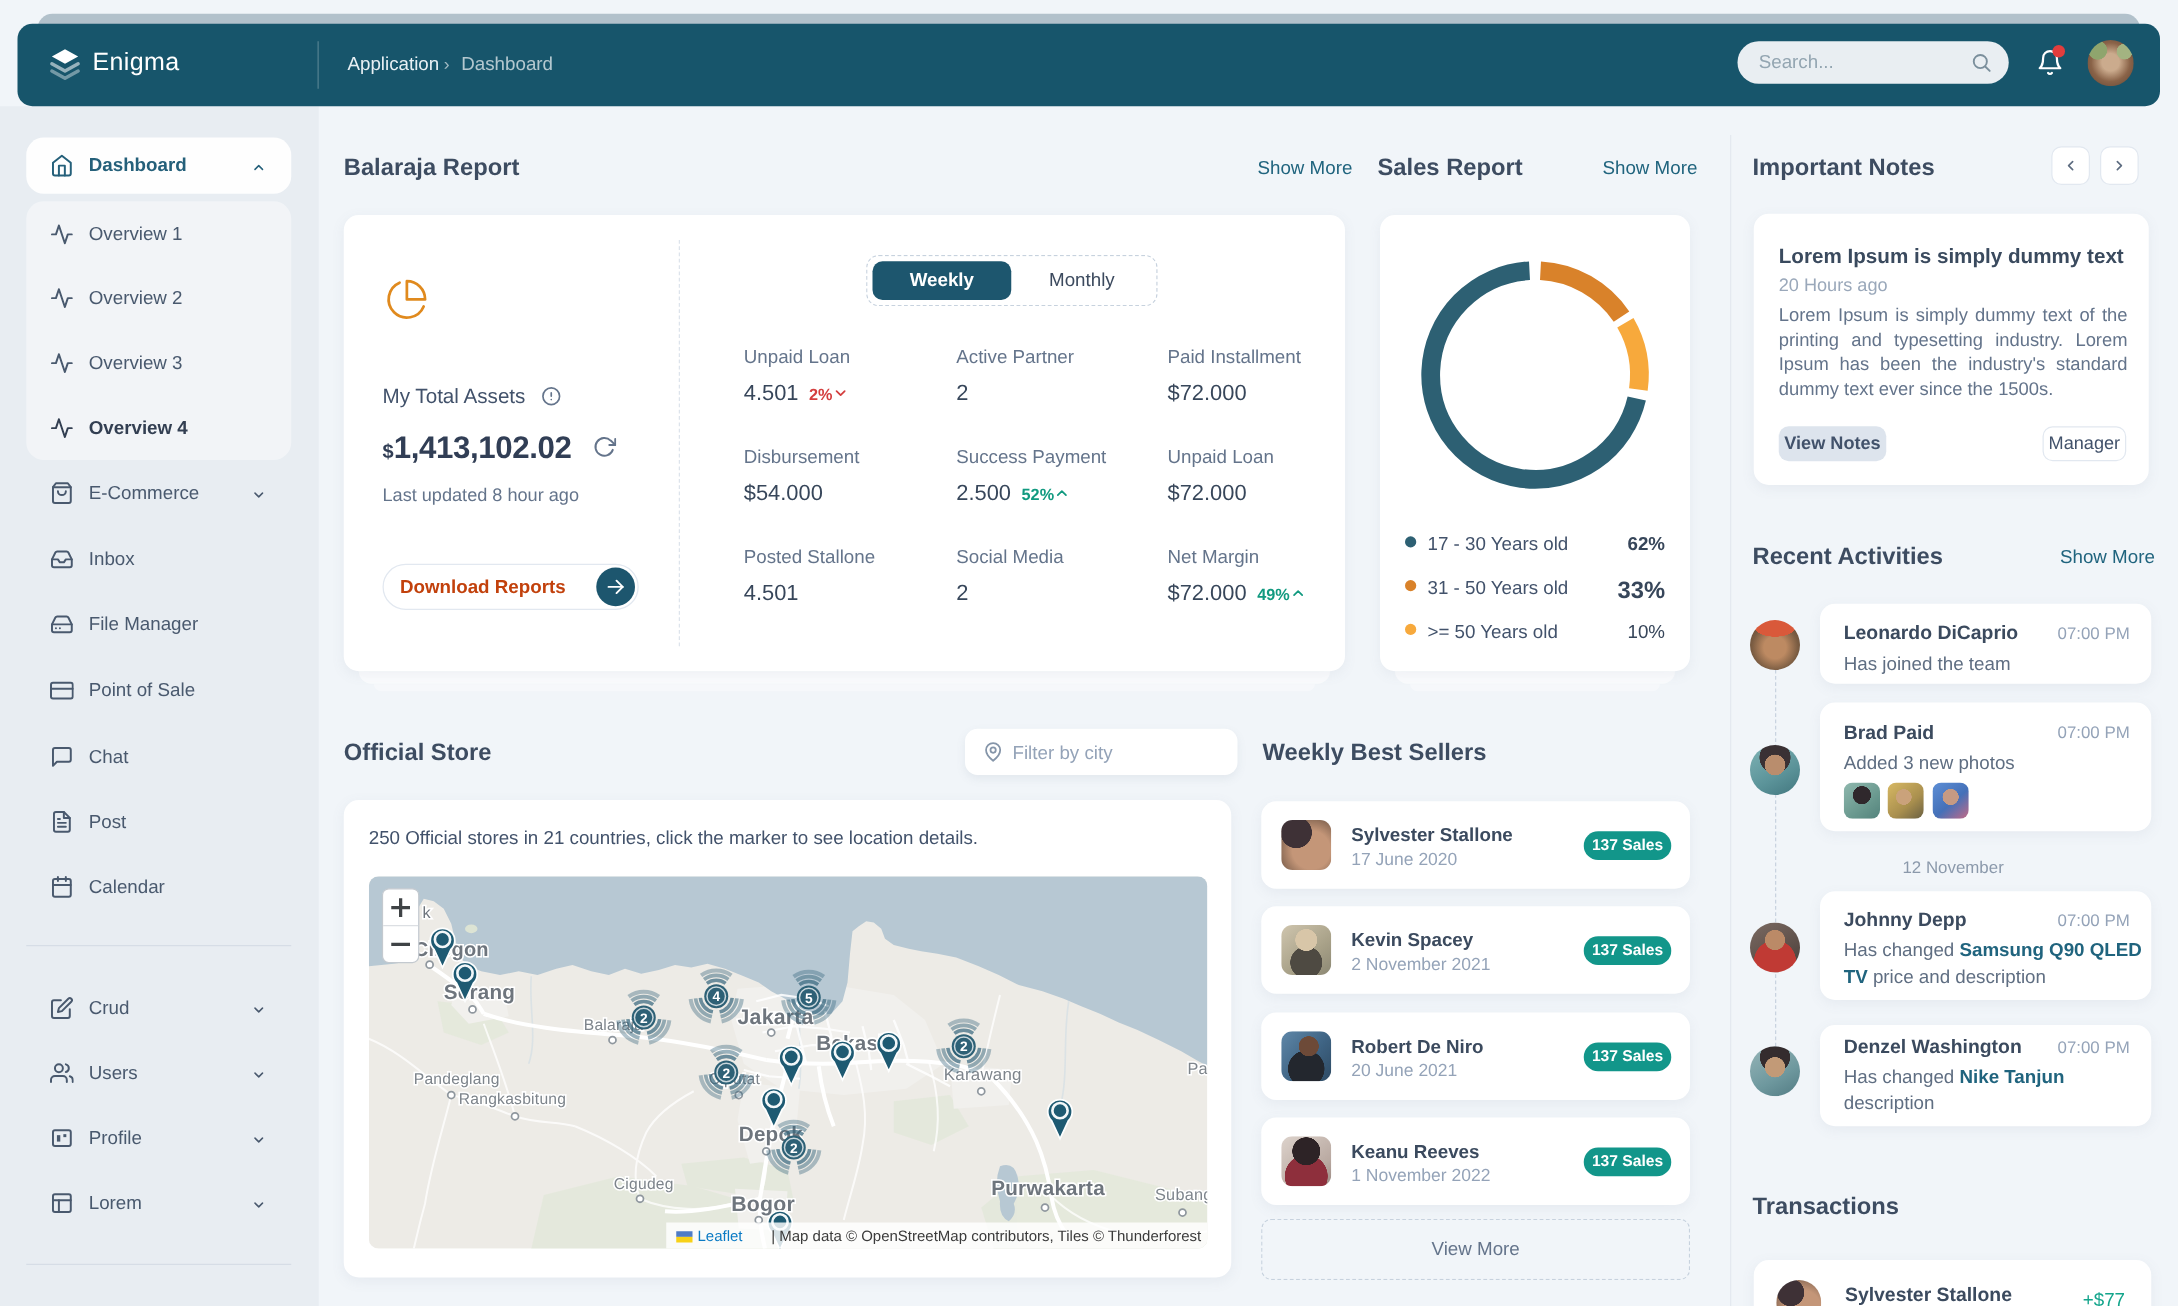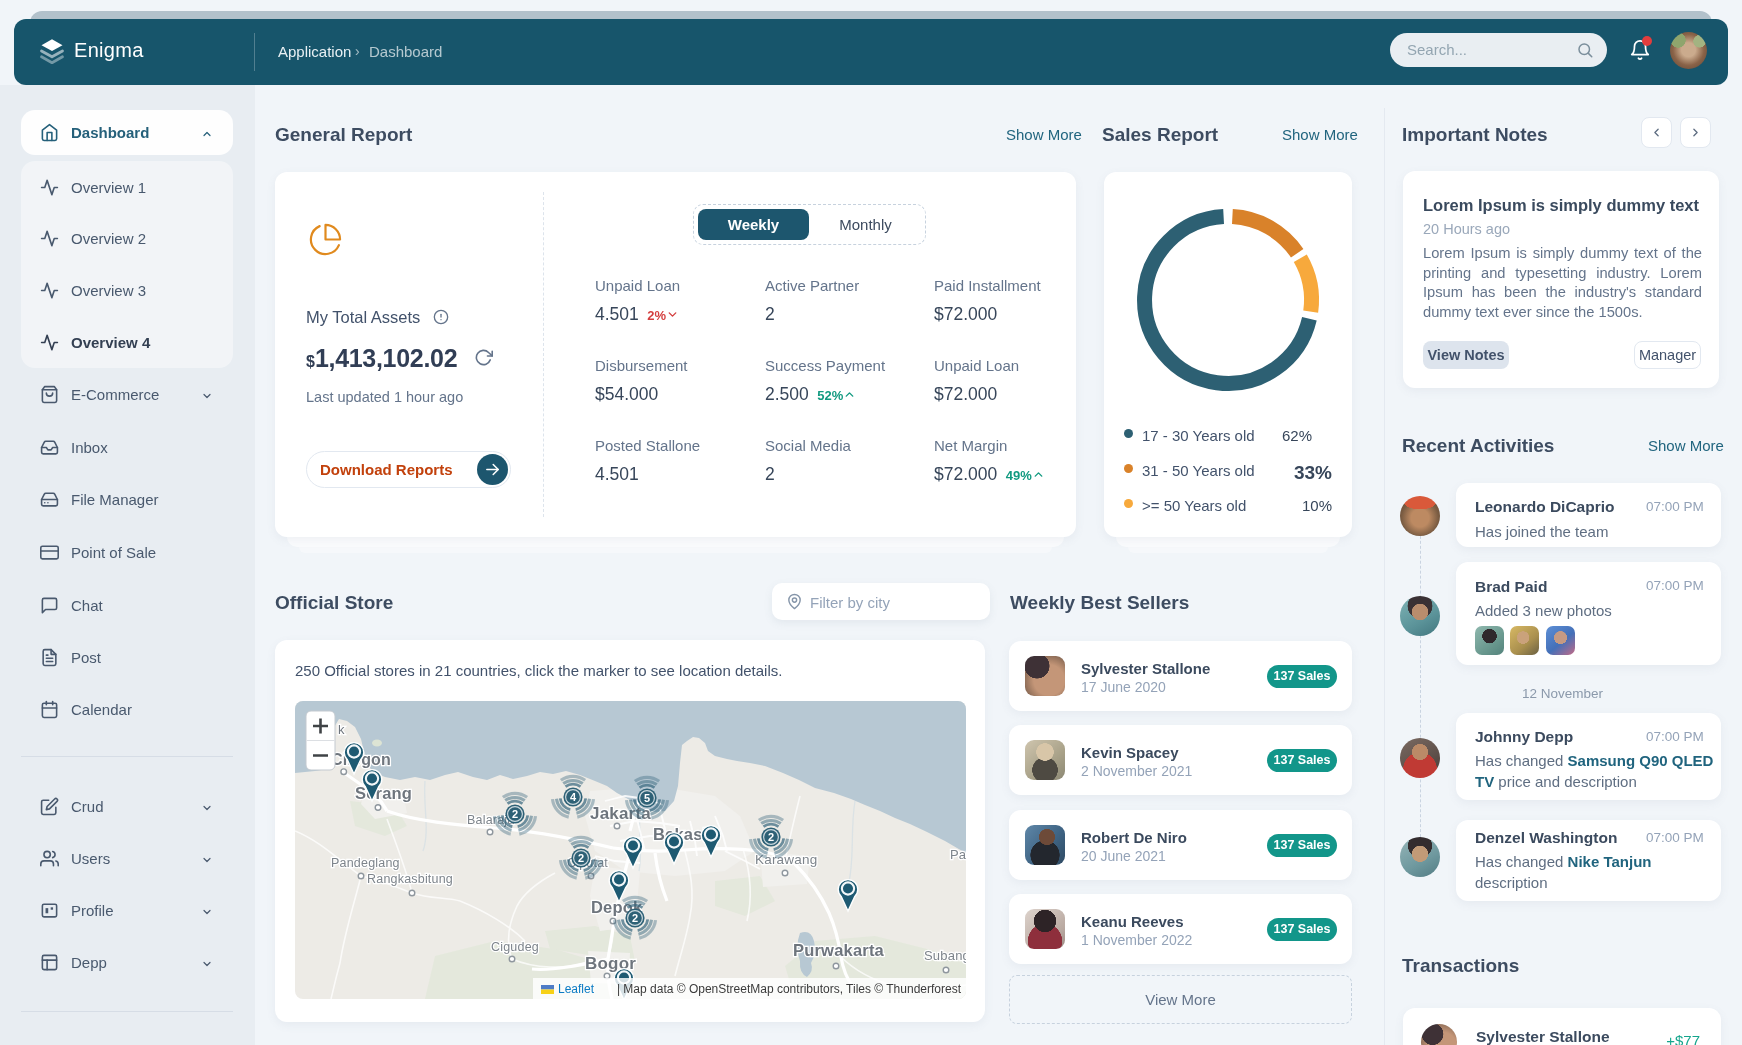--- a/index.html
+++ b/index.html
@@ -178,48 +178,48 @@
 <div class="menu-item" style="top:902px">Profile</div>
 <svg class="chev" style="top:906px" viewBox="0 0 24 24" fill="none" stroke="currentColor" stroke-width="2.4" stroke-linecap="round" stroke-linejoin="round">
     <path d="M6 9l6 6 6-6"></path>
   </svg>
 
 <svg class="menu-ico" style="top:953px" viewBox="0 0 24 24" fill="none" stroke="currentColor" stroke-width="2" stroke-linecap="round" stroke-linejoin="round">
     <rect x="3" y="3" width="18" height="18" rx="2"></rect>
     <line x1="3" y1="9" x2="21" y2="9"></line>
     <line x1="9" y1="21" x2="9" y2="9"></line>
   </svg>
-<div class="menu-item" style="top:954px">Depp</div>
+<div class="menu-item" style="top:954px">Lorem</div>
 <svg class="chev" style="top:958px" viewBox="0 0 24 24" fill="none" stroke="currentColor" stroke-width="2.4" stroke-linecap="round" stroke-linejoin="round">
     <path d="M6 9l6 6 6-6"></path>
   </svg>
 <div class="abs" style="left:21px;top:1011px;width:212px;height:1px;background:#d6dde6"></div>
 
-<h2 class="sect" style="left:275px;top:124px">General Report</h2>
+<h2 class="sect" style="left:275px;top:124px">Balaraja Report</h2>
 <div class="showmore" style="left:1006px;top:126px">Show More</div>
 <div class="stack" style="left:287px;top:537px;width:777px;height:10px"></div>
 <div class="stack2" style="left:299px;top:547px;width:753px;height:6px"></div>
 <div class="card" style="left:275px;top:172px;width:801px;height:365px"></div>
 <div class="abs" style="left:543px;top:192px;width:0;height:325px;border-left:1.5px dashed #dde4ec"></div>
 <svg class="abs" style="left:308px;top:222px" width="35" height="35" viewBox="0 0 24 24" fill="none" stroke="#e08a1e" stroke-width="1.5" stroke-linecap="round" stroke-linejoin="round">
     <path d="M21.21 15.89A10 10 0 1 1 8 2.83"></path>
     <path d="M22 12A10 10 0 0 0 12 2v10z"></path>
   </svg>
 <div class="abs" style="left:306px;top:308px;font-size:16.5px;color:#42526b">My Total Assets</div>
 <svg class="abs" style="left:433px;top:309px" width="16" height="16" viewBox="0 0 24 24" fill="none" stroke="#64748b" stroke-width="2" stroke-linecap="round">
     <circle cx="12" cy="12" r="10"></circle>
     <line x1="12" y1="8" x2="12" y2="12"></line>
     <line x1="12" y1="16" x2="12.01" y2="16"></line>
   </svg>
 <div class="abs" style="left:306px;top:344px;font-size:16px;font-weight:bold;color:#313e55">$<span style="font-size:25px;letter-spacing:-0.3px">1,413,102.02</span></div>
 <svg class="abs" style="left:474px;top:348px" width="19" height="19" viewBox="0 0 24 24" fill="none" stroke="#64748b" stroke-width="2" stroke-linecap="round" stroke-linejoin="round">
     <polyline points="23 4 23 10 17 10"></polyline>
     <path d="M20.49 15a9 9 0 1 1-2.12-9.36L23 10"></path>
   </svg>
-<div class="abs" style="left:306px;top:389px;font-size:14.5px;color:#64748b">Last updated 1 hour ago</div>
+<div class="abs" style="left:306px;top:389px;font-size:14.5px;color:#64748b">Last updated 8 hour ago</div>
 <div class="abs" style="left:306px;top:451px;width:205px;height:37px;border:1px solid #e2e8f0;border-radius:19px"></div>
 <div class="abs" style="left:320px;top:461px;font-size:15px;font-weight:bold;color:#c2410c">Download Reports</div>
 <div class="abs" style="left:477px;top:454px;width:31px;height:31px;border-radius:50%;background:#1d566e"></div>
 <svg class="abs" style="left:484px;top:461px" width="17" height="17" viewBox="0 0 24 24" fill="none" stroke="#fff" stroke-width="2.2" stroke-linecap="round" stroke-linejoin="round">
     <line x1="4" y1="12" x2="20" y2="12"></line>
     <polyline points="13 5 20 12 13 19"></polyline>
   </svg>
 
 <div class="abs" style="left:693px;top:204px;width:233px;height:41px;border:1.5px dashed #c7d2de;border-radius:10px"></div>
 <div class="abs" style="left:698px;top:209px;width:111px;height:31px;background:#1d566e;border-radius:8px"></div>
@@ -256,21 +256,21 @@
 <div class="stack" style="left:1116px;top:537px;width:224px;height:10px"></div>
 <div class="stack2" style="left:1128px;top:547px;width:200px;height:6px"></div>
 <div class="card" style="left:1104px;top:172px;width:248px;height:365px"></div>
 <svg class="abs" style="left:1104px;top:172px" width="248" height="260" viewBox="0 0 248 260" fill="none">
  <path d="M205.4 146.8 A83.5 83.5 0 1 1 119.6 44.6" stroke="#2d6073" stroke-width="15"></path>
  <path d="M128.4 44.6 A83.5 83.5 0 0 1 193.2 81.3" stroke="#d9822a" stroke-width="15"></path>
  <path d="M196.3 86.2 A83.5 83.5 0 0 1 206.7 139.6" stroke="#f7a93c" stroke-width="15"></path>
 </svg>
 <div class="abs" style="left:1124px;top:429px;width:9px;height:9px;border-radius:50%;background:#2d6073"></div>
 <div class="abs" style="left:1142px;top:427px;font-size:15px;color:#42526b">17 - 30 Years old</div>
-<div class="abs" style="left:1282px;top:427px;width:50px;font-size:15px;font-weight:normal;color:#37465a">62%</div>
+<div class="abs" style="left:1282px;top:427px;width:50px;text-align:right;font-size:15px;font-weight:bold;color:#37465a">62%</div>
 <div class="abs" style="left:1124px;top:464px;width:9px;height:9px;border-radius:50%;background:#d9822a"></div>
 <div class="abs" style="left:1142px;top:462px;font-size:15px;color:#42526b">31 - 50 Years old</div>
 <div class="abs" style="left:1282px;top:462px;width:50px;text-align:right;font-size:19px;font-weight:bold;color:#37465a">33%</div>
 <div class="abs" style="left:1124px;top:499px;width:9px;height:9px;border-radius:50%;background:#f7a93c"></div>
 <div class="abs" style="left:1142px;top:497px;font-size:15px;color:#42526b">&gt;= 50 Years old</div>
 <div class="abs" style="left:1282px;top:497px;width:50px;text-align:right;font-size:15px;font-weight:normal;color:#37465a">10%</div>
 <div class="abs" style="left:1384px;top:108px;width:1px;height:937px;background:#e4e9f0"></div>
 
 <h2 class="sect" style="left:1402px;top:124px">Important Notes</h2>
 <div class="abs" style="left:1641px;top:117px;width:31px;height:31px;background:#fff;border:1px solid #e2e8f0;border-radius:8px"></div>

